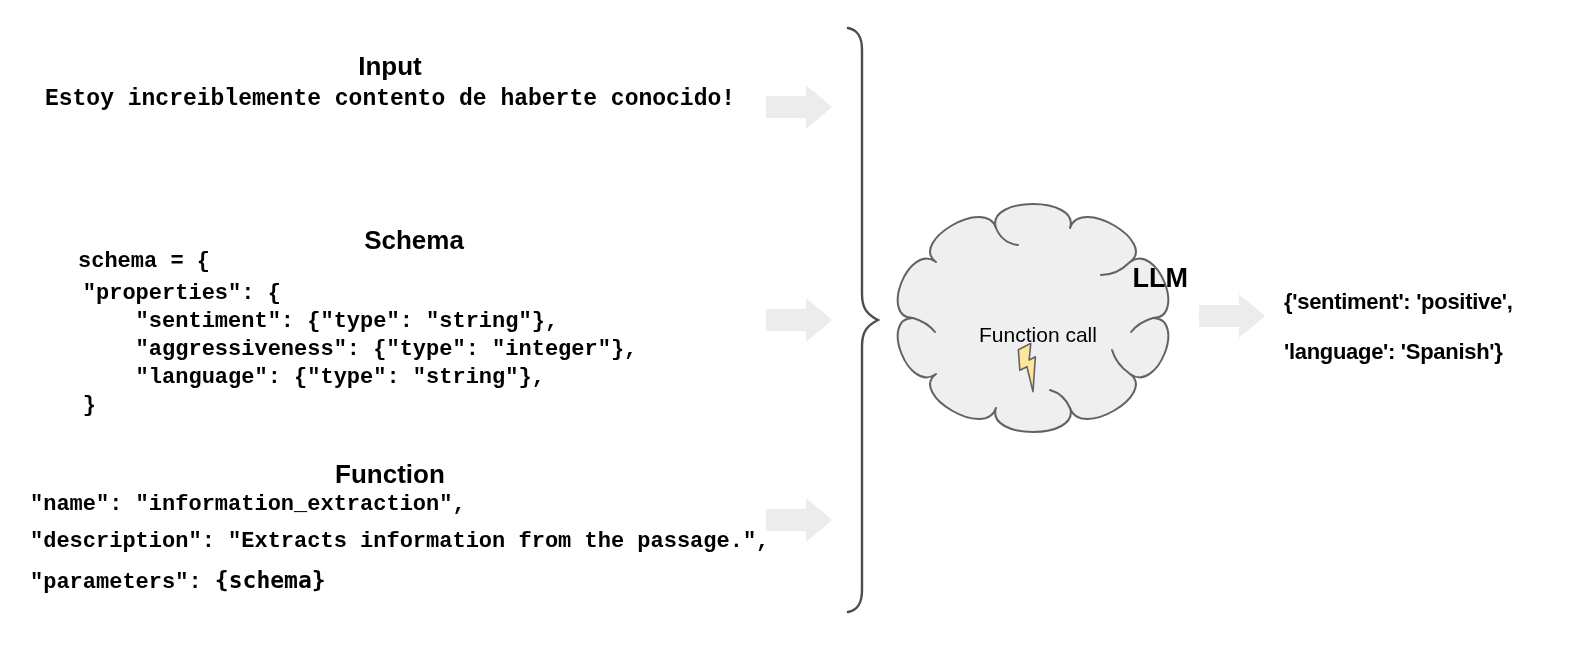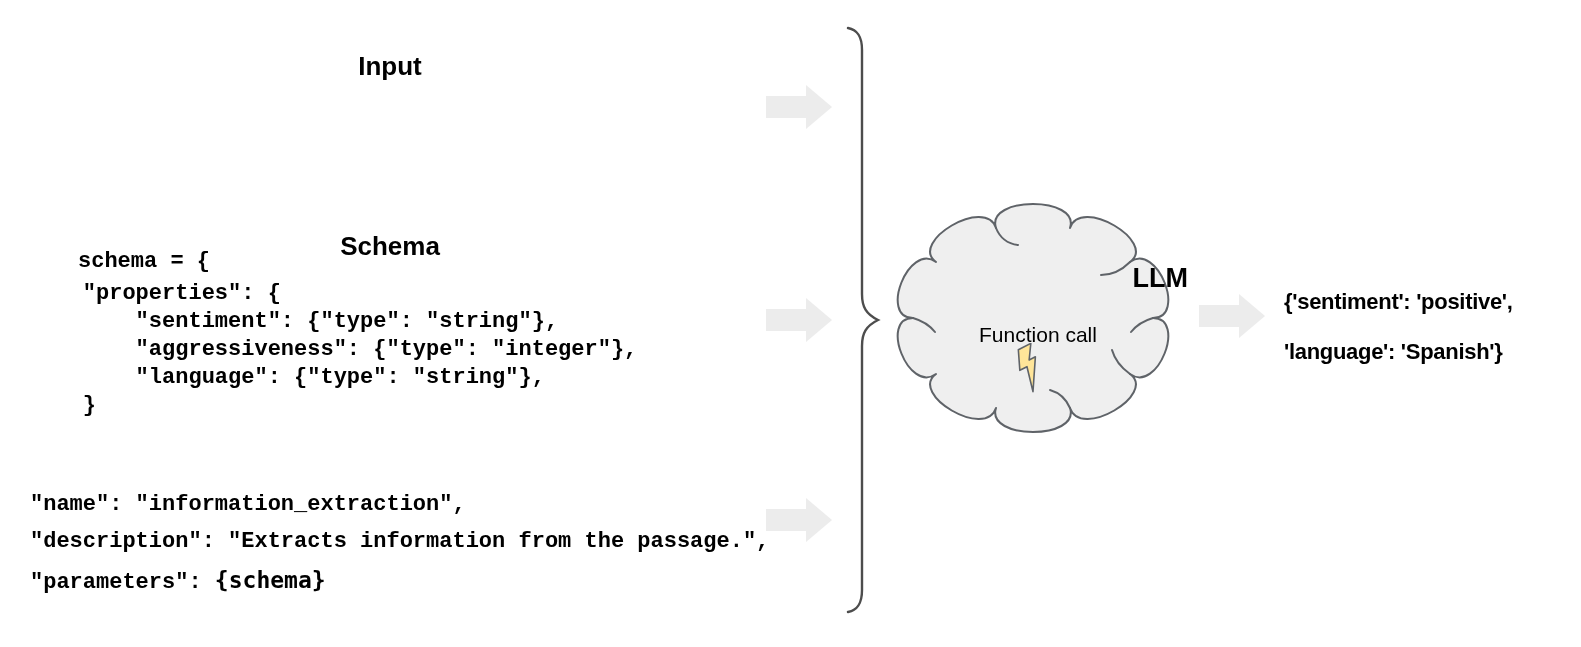--- a/index.html
+++ b/index.html
@@ -84,30 +84,32 @@
   }
   svg { display: block; }
 </style>
 </head>
 <body>
 
 <div id="canvas">
 
   <div class="abs section-title" style="top:52px;">Input</div>
 
+  <div class="abs input-text code" style="top:85px;">Estoy increiblemente contento de haberte conocido!</div>
 
-  <div class="abs section-title" style="top:232px;">Schema</div>
+  <div class="abs section-title" style="top:226px;padding-left:24px;">Schema</div>
 
   <div class="abs schema-code code" style="top:248px;margin-left:48px;">schema = {</div>
   <div class="abs schema-code code" style="top:280px;">    "properties": {</div>
   <div class="abs schema-code code" style="top:308px;">        "sentiment": {"type": "string"},</div>
   <div class="abs schema-code code" style="top:336px;">        "aggressiveness": {"type": "integer"},</div>
   <div class="abs schema-code code" style="top:364px;">        "language": {"type": "string"},</div>
   <div class="abs schema-code code" style="top:392px;">    }</div>
 
+  <div class="abs section-title" style="top:460px;">Function</div>
 
   <div class="abs func-line code" style="top:492px;">"name": "information_extraction",</div>
   <div class="abs func-line code" style="top:529px;">"description": "Extracts information from the passage.",</div>
   <div class="abs func-line code" style="top:567px;"><span>"parameters": </span><span class="schema-word">{schema}</span></div>
 
   <svg class="abs" style="left:766px; top:85px;" width="66" height="44" viewBox="0 0 66 44">
     <polygon points="0,11 40,11 40,0 66,22 40,44 40,33 0,33" style="fill:var(--c-arrow,#ececec)"></polygon>
   </svg>
   <svg class="abs" style="left:766px; top:298px;" width="66" height="44" viewBox="0 0 66 44">
     <polygon points="0,11 40,11 40,0 66,22 40,44 40,33 0,33" style="fill:var(--c-arrow,#ececec)"></polygon>

